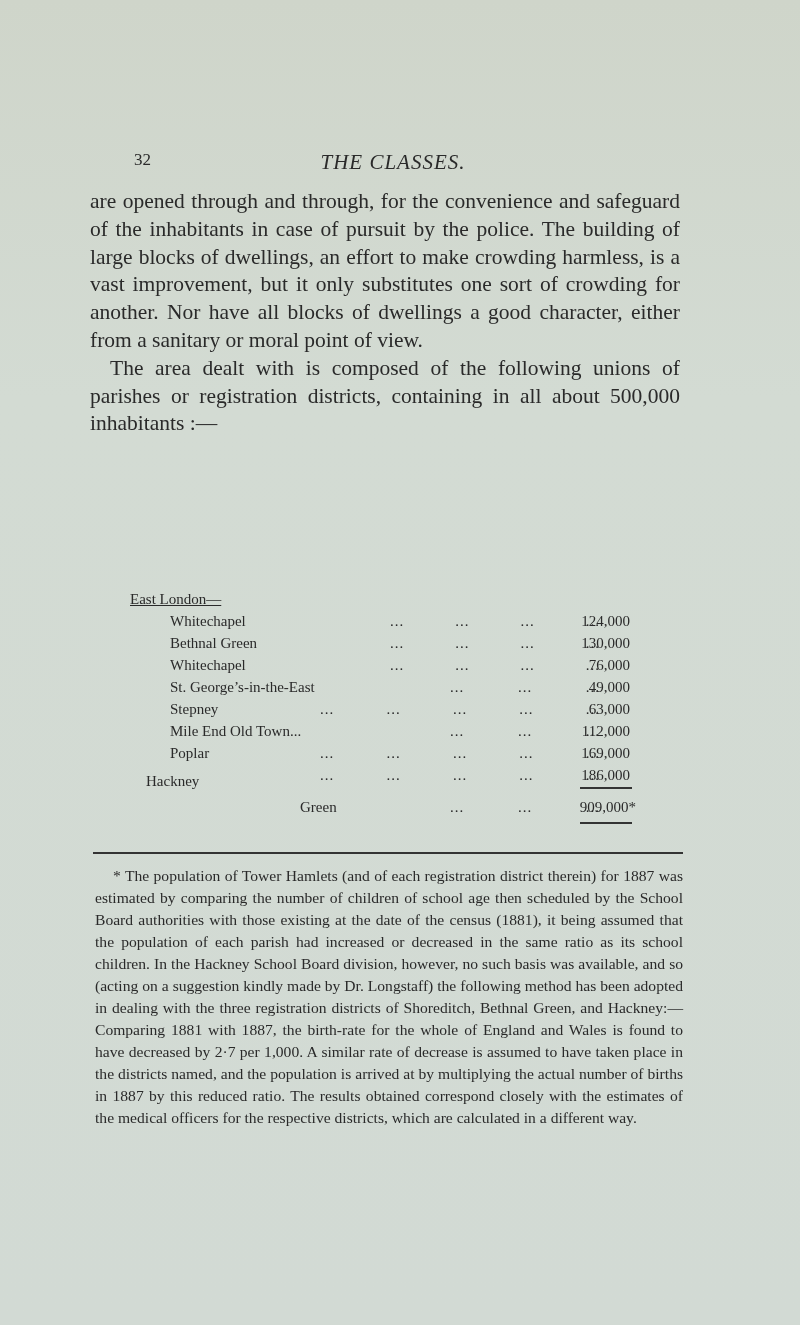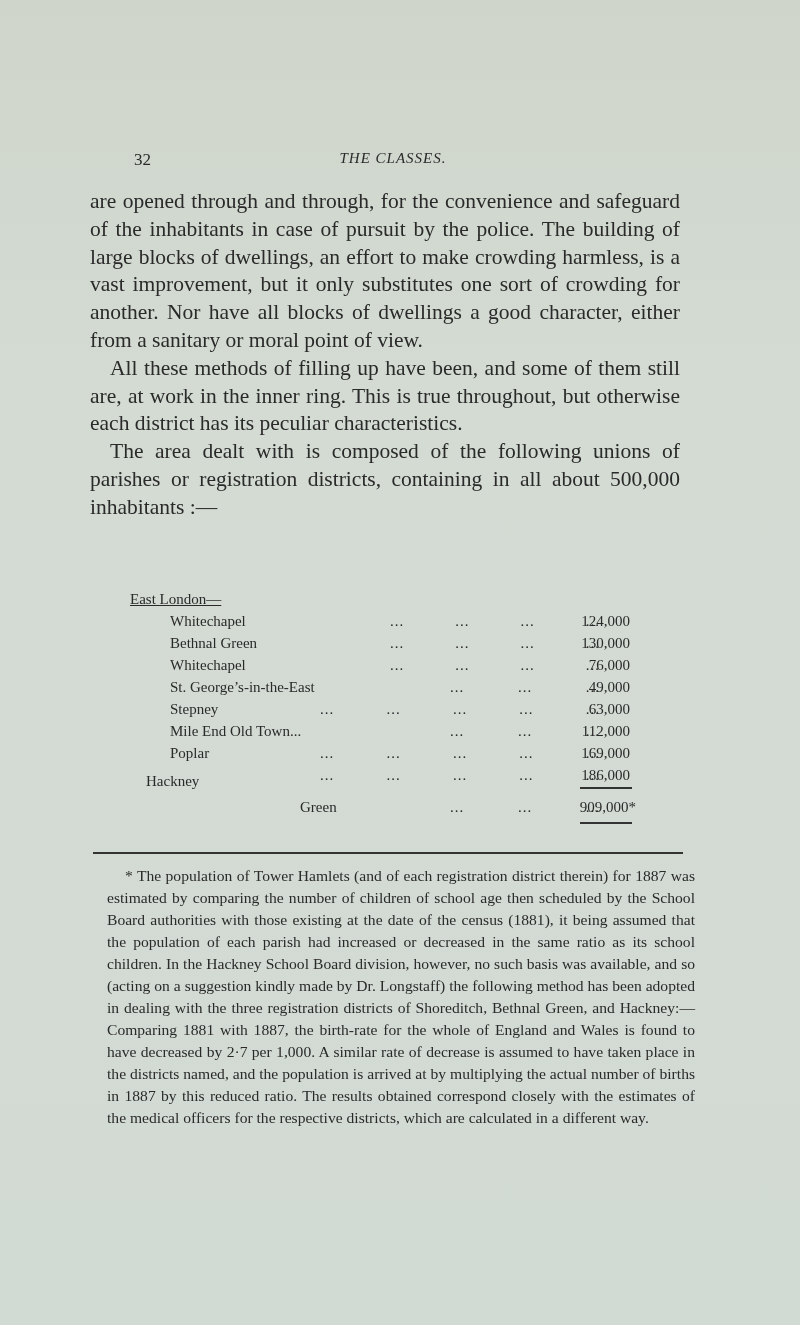--- a/index.html
+++ b/index.html
@@ -8,54 +8,53 @@
     background: #d2d9d1;
     font-family: "DejaVu Serif", "Liberation Serif", serif;
     color: #2a2a2a;
     position: relative;
   }
   .page { position: absolute; left: 0; top: 0; width: 800px; height: 1325px;
     background: linear-gradient(180deg, #cfd5ca 0%, #d3dbd3 30%, #d2dad4 100%); }
   .header { position: absolute; top: 150px; left: 90px; width: 590px; height: 30px; }
   .page-num { position: absolute; left: 0; top: 0; font-size: 17px; font-family: "Liberation Serif", serif; margin-left: 44px; }
   .running-title { position: absolute; left: 16px; right: 0; text-align: center; top: 0;
-    font-style: italic; font-size: 15px; letter-spacing: 1px; font-family: "Liberation Serif", serif; }
+    font-style: italic; font-size: 21px; letter-spacing: 1px; font-family: "Liberation Serif", serif; }
   .body-text { position: absolute; left: 90px; top: 188px; width: 590px;
     font-family: "Liberation Serif", serif; font-size: 21.5px; line-height: 27.8px; text-align: justify; }
   .body-text p { margin: 0; }
   .body-text p.indent { text-indent: 20px; }
   .table-block { position: absolute; left: 90px; top: 588px; width: 590px;
     font-family: "Liberation Serif", serif; font-size: 15px; line-height: 22px; text-decoration: underline; }
   .region-label { padding-left: 40px; }
   .row { position: relative; height: 22px; }
   .row .name { position: absolute; left: 80px; }
   .row.hackney .name { left: 56px; margin-top: 6px; }
   .row .leader { position: absolute; left: 300px; width: 210px; display: flex; justify-content: space-between; letter-spacing: 1px; }
   .row .val { position: absolute; right: 50px; text-align: right; width: 80px; }
   .rule-short { position: absolute; right: 48px; width: 52px; height: 1.5px; background: #333; }
   .total-row { position: relative; height: 26px; margin-top: 10px; }
   .total-row .name { position: absolute; left: 210px; }
   .foot-rule { position: absolute; left: 93px; top: 852px; width: 590px; height: 1.5px; background: #333; }
   .footnote { position: absolute; left: 95px; top: 865px; width: 588px;
-    font-family: "Liberation Serif", serif; font-size: 15.6px; line-height: 22px; text-align: justify; margin-left: 12px; }
+    font-family: "Liberation Serif", serif; font-size: 15.6px; line-height: 22px; text-align: justify; }
   .footnote p { margin: 0; text-indent: 18px; }
 </style>
 </head>
 <body>
 
 <div class="page">
 
   <div class="header">
     <span class="page-num">32</span>
     <span class="running-title">THE CLASSES.</span>
   </div>
 
   <div class="body-text">
     <p>are opened through and through, for the convenience and safeguard of the inhabitants in case of pursuit by the police. The building of large blocks of dwellings, an effort to make crowding harmless, is a vast improvement, but it only substitutes one sort of crowding for another. Nor have all blocks of dwellings a good character, either from a sanitary or moral point of view.</p>
-    <p class="indent">All these methods of filling up have been, and some of them still are, at work in the inner ring. This is true throughout, but otherwise each district has its peculiar characteristics.</p>
     <p class="indent">The area dealt with is composed of the following unions of parishes or registration districts, containing in all about 500,000 inhabitants :—</p>
   </div>
 
   <div class="table-block">
     <div class="region-label">East London—</div>
 
     <div class="row">
       <span class="name">Whitechapel</span>
       <span class="leader">
           <span>...</span>

